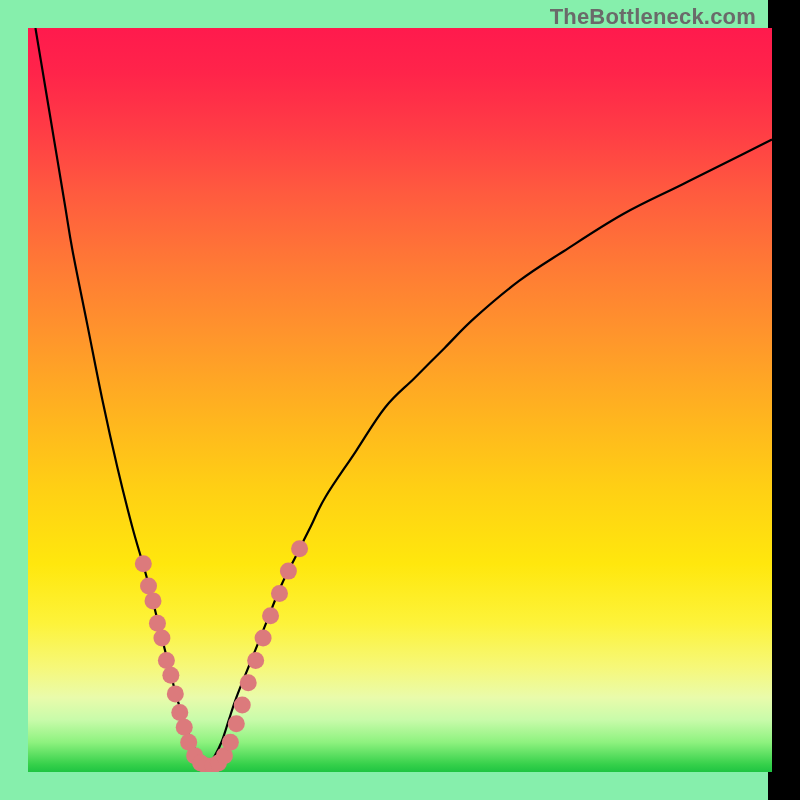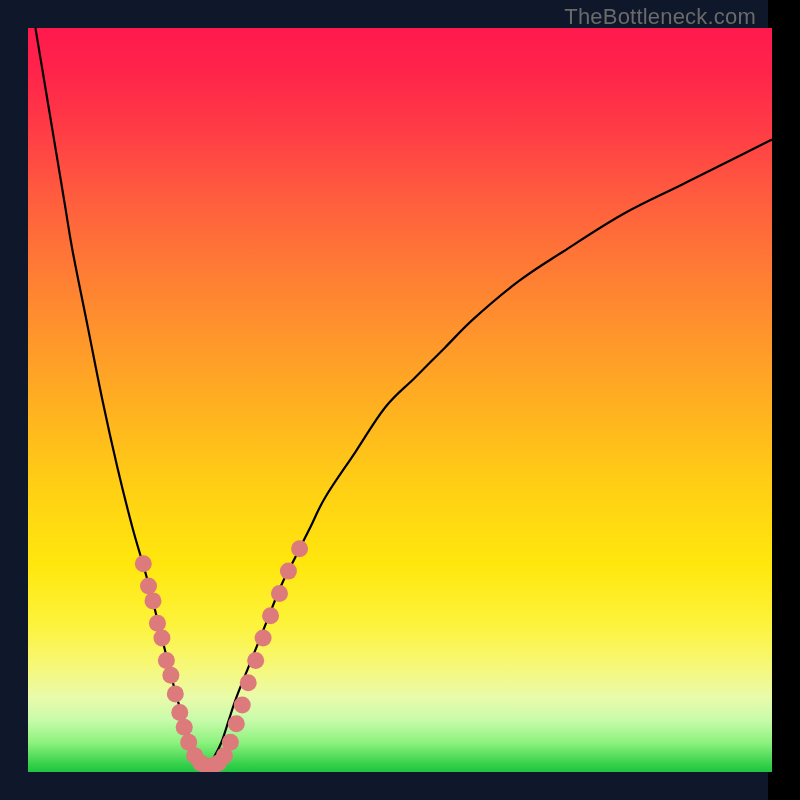--- a/index.html
+++ b/index.html
@@ -8,21 +8,22 @@
     width: 800px;
     height: 800px;
     overflow: hidden;
     background: #000;
     font-family: Arial, Helvetica, sans-serif;
   }
   .frame {
     position: absolute;
     left: 0; top: 0;
     width: 768px; height: 800px;
-    background: #0f172a;
+    background: #86efac;
+    font-weight: bold;
   }
   .plot {
     position: absolute;
     left: 28px;
     top: 28px;
     width: 744px;
     height: 744px;
     
     background: linear-gradient(
       to bottom,

